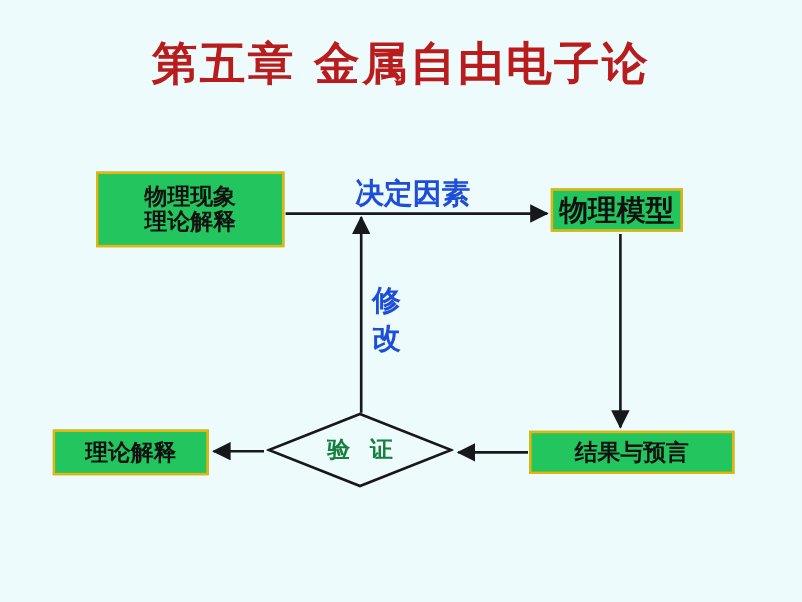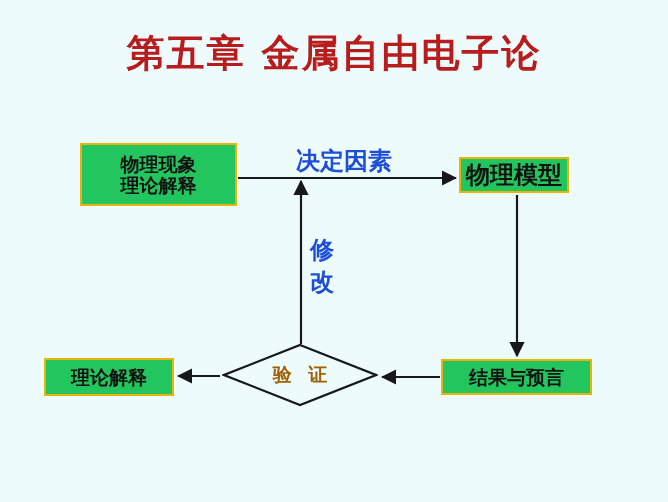--- a/index.html
+++ b/index.html
@@ -67,21 +67,21 @@
   #node-theory {
     left: 44px;
     top: 358px;
     width: 130px;
     height: 38px;
     font-size: 19px;
   }
   #node-results {
     left: 441px;
     top: 359px;
-    width: 151px;
+    width: 171px;
     height: 36px;
     font-size: 19px;
   }
   #node-verify {
     position: absolute;
     left: 222px;
     top: 343px;
     width: 156px;
     height: 64px;
   }
@@ -95,21 +95,21 @@
     left: 0;
     top: 0;
     width: 156px;
     height: 64px;
     display: flex;
     align-items: center;
     justify-content: center;
     font-family: "DejaVu Serif", "Liberation Serif", serif;
     font-weight: 700;
     font-size: 19px;
-    color: #a16207;
+    color: #15803d;
     letter-spacing: 5px;
     text-indent: 5px;
     white-space: nowrap;
   }
   .edge-label {
     position: absolute;
     font-family: "DejaVu Serif", "Liberation Serif", serif;
     font-weight: 700;
     font-size: 24px;
     color: #1d4ed8;

